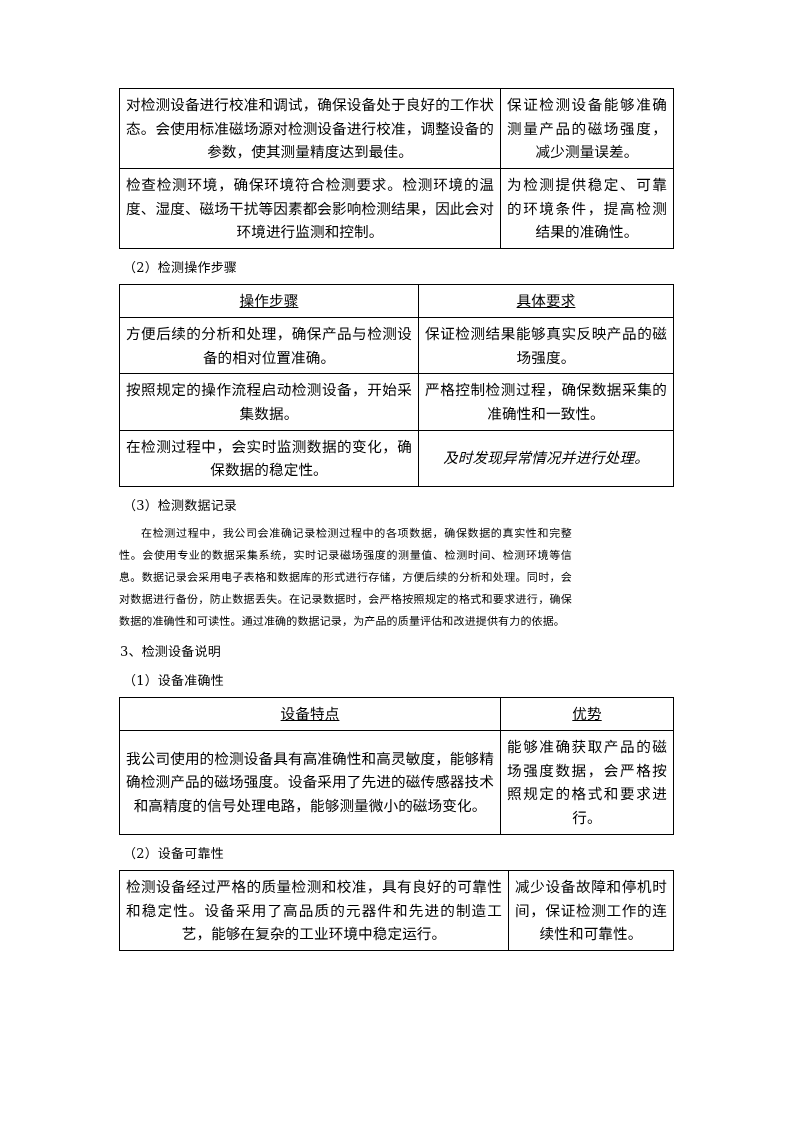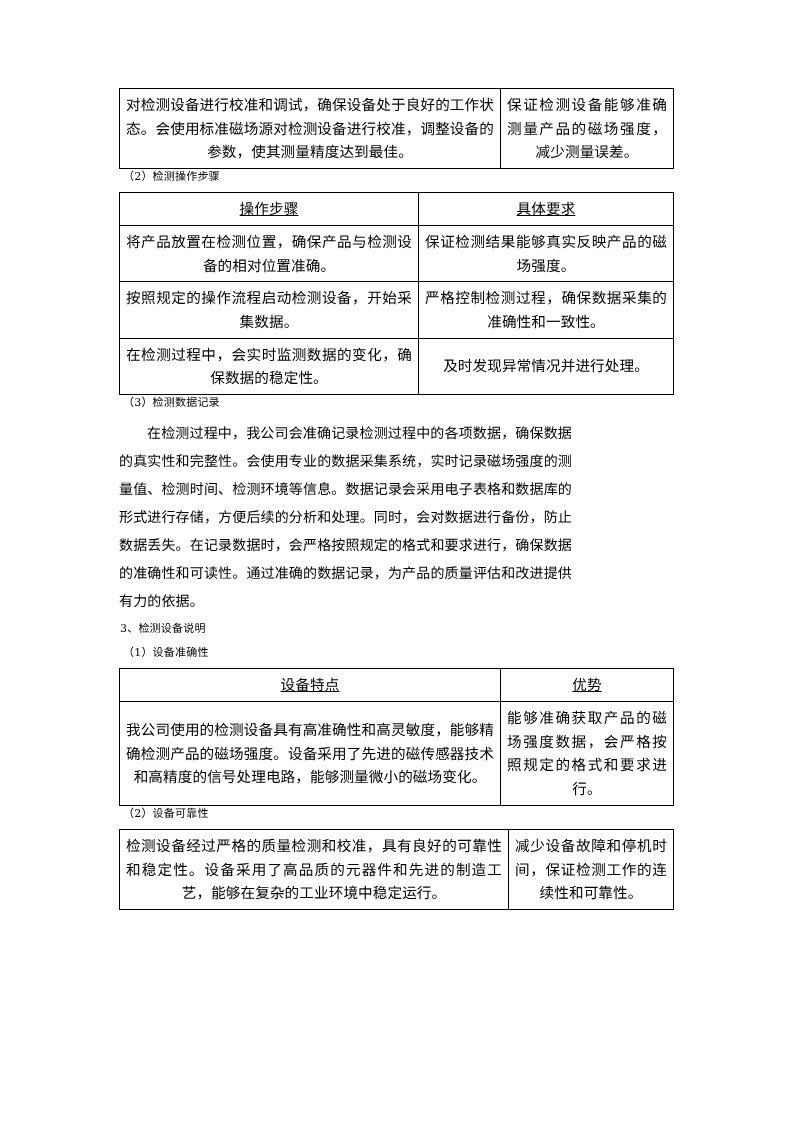--- a/index.html
+++ b/index.html
@@ -43,48 +43,49 @@
     letter-spacing: 0.1px;
   }
   table.doc-table td.hdr {
     text-align: center;
     text-align-last: center;
     text-decoration: underline;
   }
   table.doc-table td.mid {
     text-align: center;
     text-align-last: center;
+    font-style: italic;
   }
 
   
   .t1 col.c1 { width: 381px; }
   .t1 col.c2 { width: 173px; }
   .t2 col.c1 { width: 299px; }
   .t2 col.c2 { width: 255px; }
   .t3 col.c1 { width: 381px; }
   .t3 col.c2 { width: 173px; }
   .t4 col.c1 { width: 389px; }
   .t4 col.c2 { width: 165px; }
 
   
   .heading {
-    font-size: 11px;
+    font-size: 13px;
     line-height: 1.5;
-    margin: 0 0 7px 0;
+    margin: 9px 0 7px 0;
     padding-left: 2px;
     letter-spacing: 0.2px;
   }
   .heading.sub {
     padding-left: 4px;
   }
   .heading.num {
     padding-left: 1px;
   }
   p.body-para {
-    font-size: 14px;
+    font-size: 11px;
     line-height: 2.0;
     margin: 8px 0 6px 0;
     text-align: justify;
     text-justify: inter-ideograph;
     text-indent: 2em;
     letter-spacing: 0.15px;
     word-break: break-all;
   }
 </style>
 </head>
@@ -95,37 +96,41 @@
   <table class="doc-table t1">
     <colgroup>
         <col class="c1">
         <col class="c2">
       </colgroup>
     <tbody>
       <tr>
         <td>对检测设备进行校准和调试，确保设备处于良好的工作状态。会使用标准磁场源对检测设备进行校准，调整设备的参数，使其测量精度达到最佳。</td>
         <td>保证检测设备能够准确测量产品的磁场强度，减少测量误差。</td>
       </tr>
+      <tr>
+        <td>检查检测环境，确保环境符合检测要求。检测环境的温度、湿度、磁场干扰等因素都会影响检测结果，因此会对环境进行监测和控制。</td>
+        <td>为检测提供稳定、可靠的环境条件，提高检测结果的准确性。</td>
+      </tr>
     </tbody>
   </table>
 
   <div class="heading sub">（2）检测操作步骤</div>
 
   <table class="doc-table t2">
     <colgroup>
         <col class="c1">
         <col class="c2">
       </colgroup>
     <tbody>
       <tr>
         <td class="hdr">操作步骤</td>
         <td class="hdr">具体要求</td>
       </tr>
       <tr>
-        <td>将产品放置在检测位置，确保产品与检测设备的相对位置准确。</td>
+        <td>方便后续的分析和处理，确保产品与检测设备的相对位置准确。</td>
         <td>保证检测结果能够真实反映产品的磁场强度。</td>
       </tr>
       <tr>
         <td>按照规定的操作流程启动检测设备，开始采集数据。</td>
         <td>严格控制检测过程，确保数据采集的准确性和一致性。</td>
       </tr>
       <tr>
         <td>在检测过程中，会实时监测数据的变化，确保数据的稳定性。</td>
         <td class="mid">及时发现异常情况并进行处理。</td>
       </tr>

